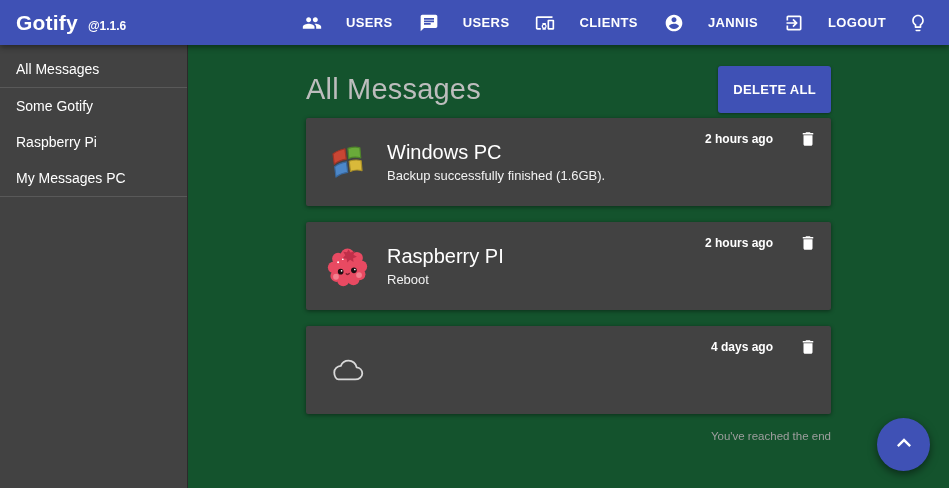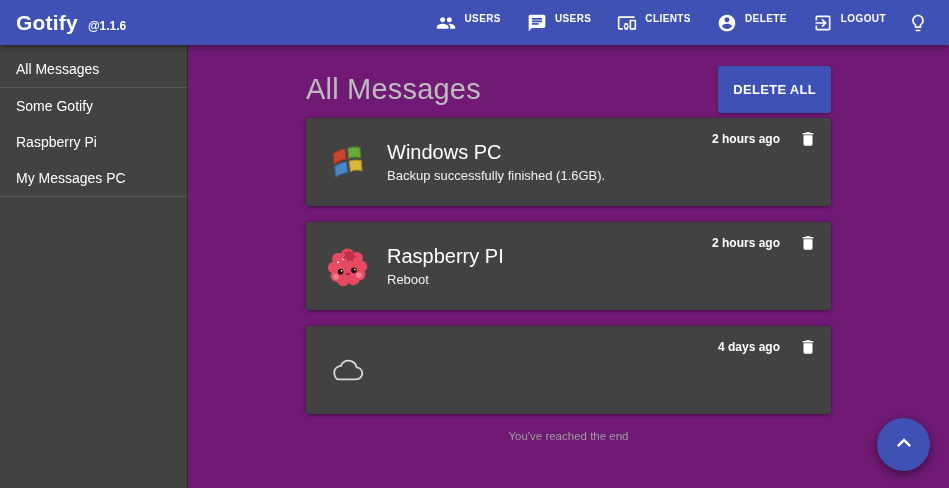--- a/index.html
+++ b/index.html
@@ -1,35 +1,35 @@
 <!DOCTYPE html>
 <html><head>
 <meta charset="utf-8">
 <style>
   html,body{margin:0;padding:0;background:#1e1e1e;}
   .app{
     position:relative;width:949px;height:488px;overflow:hidden;
-    background:#701a75;
+    background:#14532d;
     font-family:"Liberation Sans","DejaVu Sans",sans-serif;
     -webkit-font-smoothing:antialiased;
   }
   
   .navbar{
     position:absolute;top:0;left:0;right:0;height:45px;
     background:#3f51b5;display:flex;align-items:center;
     padding:0 16px;box-sizing:border-box;z-index:20;
     box-shadow:0 2px 6px rgba(0,0,0,.45);
   }
   .brand{display:flex;align-items:baseline;cursor:pointer;}
   .brand-name{color:#fff;font-size:21px;font-weight:bold;letter-spacing:.2px;}
   .brand-version{color:#fff;font-size:12px;font-weight:bold;margin-left:10px;text-align:center;}
   .nav-actions{margin-left:auto;display:flex;align-items:center;}
   .nav-btn{
-    background:none;border:none;color:#fff;display:flex;align-items:flex-start;
-    gap:8px;font-family:inherit;font-size:10px;font-weight:bold;
+    background:none;border:none;color:#fff;display:flex;align-items:center;
+    gap:24px;font-family:inherit;font-size:13px;font-weight:bold;
     letter-spacing:.4px;padding:8px 13px;cursor:pointer;border-radius:2px;
   }
   .nav-btn svg{width:20px;height:20px;fill:#fff;display:block;}
   .nav-btn.icon-only{padding:8px 9px;margin-right:-4px;}
   
   .sidebar{
     position:absolute;top:45px;left:0;bottom:0;width:188px;
     background:#424242;box-sizing:border-box;padding-top:6px;
     border-right:1px solid #2a2a2a;z-index:10;
   }
@@ -56,27 +56,27 @@
     box-shadow:0 1px 4px rgba(0,0,0,.45);margin-top:12px;margin-bottom:16px;
     display:flex;align-items:center;padding:0 16px 0 21px;box-sizing:border-box;
   }
   .card + .card{margin-top:0;}
   .app-img{width:41px;height:41px;flex:none;margin-right:19px;}
   .app-img svg{width:41px;height:41px;display:block;}
   .msg-text{flex:1;min-width:0;padding-right:150px;}
   .msg-title{color:#fff;font-size:20px;line-height:1.15;}
   .msg-body{color:#f2f2f2;font-size:13px;margin-top:4px;}
   .msg-meta{
-    position:absolute;top:12px;right:14px;display:flex;align-items:center;gap:19px;
+    position:absolute;top:12px;right:14px;display:flex;align-items:center;gap:26px;
   }
   .msg-time{color:#fff;font-size:12px;font-weight:bold;}
   .trash-btn{background:none;border:none;padding:0;cursor:pointer;line-height:0;}
   .trash-btn svg{width:18px;height:18px;fill:#fff;}
   .end-text{
-    text-align:center;color:#9e9e9e;font-size:11.5px;margin-top:13px;
+    text-align:right;color:#9e9e9e;font-size:11.5px;margin-top:13px;
   }
   
   .fab{
     position:absolute;left:877px;top:418px;width:53px;height:53px;
     border-radius:50%;background:#3f51b5;border:none;cursor:pointer;
     display:flex;align-items:center;justify-content:center;
     box-shadow:0 3px 8px rgba(0,0,0,.5);z-index:30;
   }
   .fab svg{width:28px;height:28px;fill:#fff;}
 </style>
@@ -114,21 +114,21 @@
             </svg>
           </span>
         <span>CLIENTS</span>
       </button>
       <button class="nav-btn">
         <span>
             <svg viewBox="0 0 24 24">
               <path d="M12 2C6.48 2 2 6.48 2 12s4.48 10 10 10 10-4.48 10-10S17.52 2 12 2zm0 3c1.66 0 3 1.34 3 3s-1.34 3-3 3-3-1.34-3-3 1.34-3 3-3zm0 14.2c-2.5 0-4.71-1.28-6-3.22.03-1.99 4-3.08 6-3.08 1.99 0 5.97 1.09 6 3.08-1.29 1.94-3.5 3.22-6 3.22z"></path>
             </svg>
           </span>
-        <span>DELETE</span>
+        <span>JANNIS</span>
       </button>
       <button class="nav-btn">
         <span>
             <svg viewBox="0 0 24 24">
               <path d="M10.09 15.59L11.5 17l5-5-5-5-1.41 1.41L12.67 11H3v2h9.67l-2.58 2.59zM19 3H5c-1.11 0-2 .9-2 2v4h2V5h14v14H5v-4H3v4c0 1.1.89 2 2 2h14c1.1 0 2-.9 2-2V5c0-1.1-.9-2-2-2z"></path>
             </svg>
           </span>
         <span>LOGOUT</span>
       </button>
       <button class="nav-btn icon-only">

